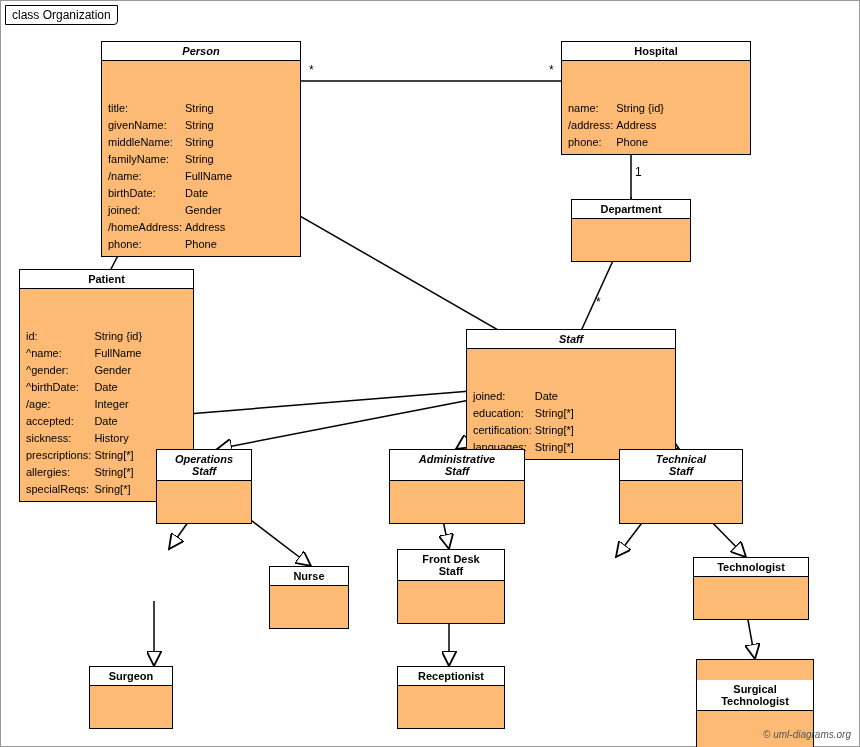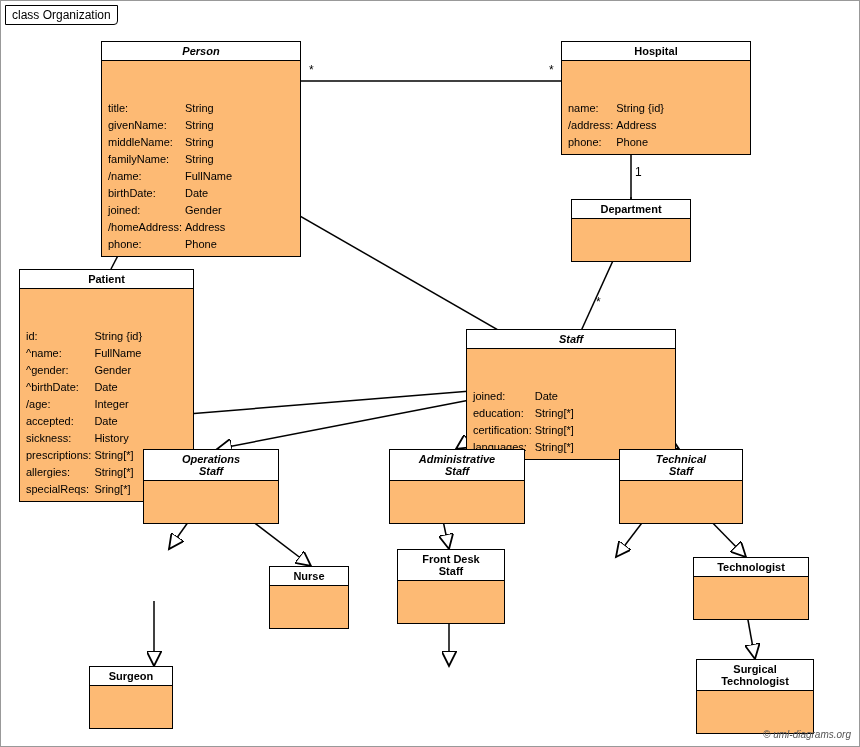--- a/index.html
+++ b/index.html
@@ -288,21 +288,21 @@
             </tr>
         <tr>
               <td>languages:</td>
               <td>String[*]</td>
             </tr>
       </tbody>
         </table>
     </div>
   </div>
 
-  <div class="uml-class" style="left:142px; top:448px; width:136px;">
+  <div class="uml-class" style="left:155px; top:448px; width:96px;">
     <div class="uml-class-title italic" style="padding: 3px 5px;">Operations<br>Staff</div>
     <div class="uml-class-body" style="min-height:4px;"></div>
   </div>
 
   <div class="uml-class" style="left:388px; top:448px; width:136px;">
     <div class="uml-class-title italic" style="padding: 3px 5px;">Administrative<br>Staff</div>
     <div class="uml-class-body" style="min-height:4px;"></div>
   </div>
 
   <div class="uml-class" style="left:618px; top:448px; width:124px;">
@@ -325,20 +325,24 @@
   <div class="uml-class" style="left:692px; top:556px; width:116px;">
     <div class="uml-class-title">Technologist</div>
     <div class="uml-class-body" style="min-height:5px;"></div>
   </div>
 
   <div class="uml-class" style="left:88px; top:665px; width:84px;">
     <div class="uml-class-title">Surgeon</div>
     <div class="uml-class-body" style="min-height:5px;"></div>
   </div>
 
+  <div class="uml-class" style="left:396px; top:665px; width:108px;">
+    <div class="uml-class-title">Receptionist</div>
+    <div class="uml-class-body" style="min-height:5px;"></div>
+  </div>
 
   <div class="uml-class" style="left:695px; top:658px; width:118px;">
-    <div class="uml-class-title" style="padding:3px 5px;">Surgical<br>Technologist</div>
+    <div class="uml-class-title" style="padding:3px 5px;margin-top:20px;">Surgical<br>Technologist</div>
     <div class="uml-class-body" style="min-height:5px;"></div>
   </div>
 
   <div class="copyright">© uml-diagrams.org</div>
 </div>
 
 </body></html>

